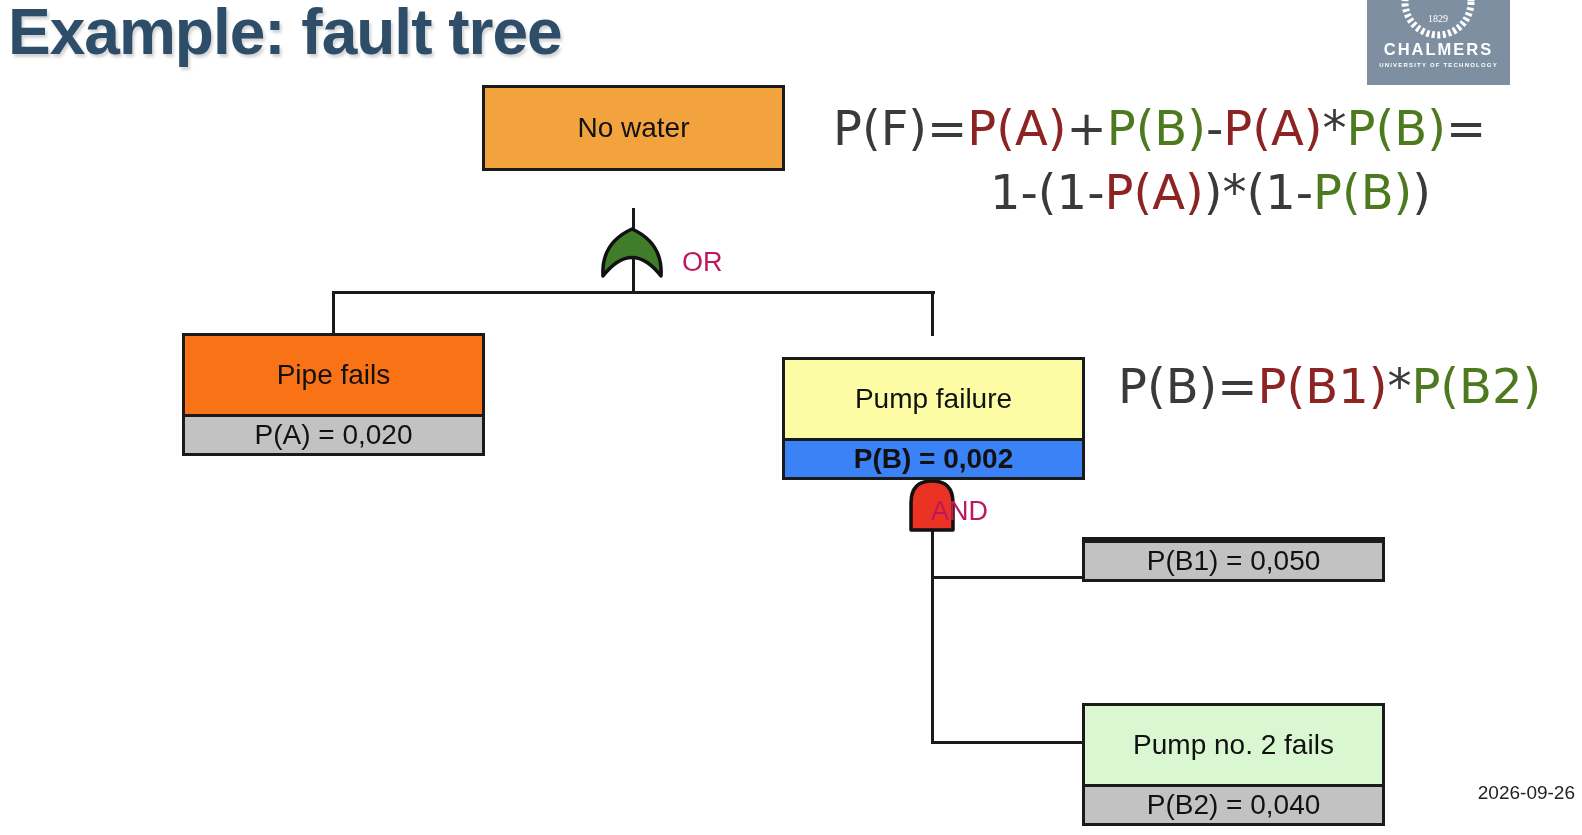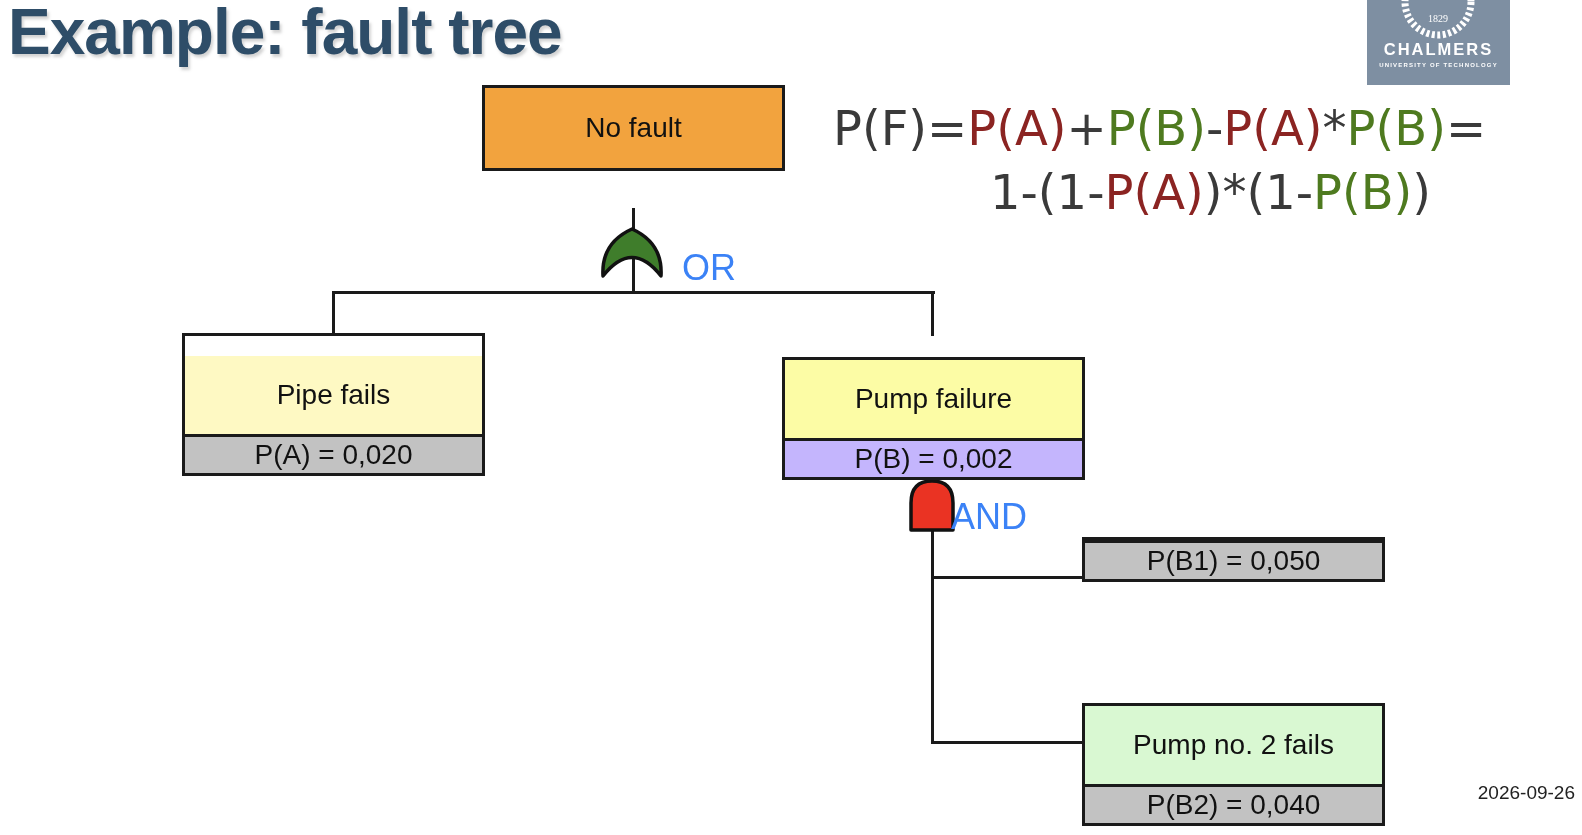--- a/index.html
+++ b/index.html
@@ -45,21 +45,21 @@
   .node-value {
     height:39px; border-top:3px solid #1a1a1a;
     display:flex; align-items:center; justify-content:center;
     font-size:28px; color:#111;
   }
   
   .line { position:absolute; background:#1a1a1a; }
   
   .gate { position:absolute; }
   .gate-label {
-    position:absolute; font-size:36px; color:#3b82f6;
+    position:absolute; font-size:27px; color:#be185d;
     font-family:"Liberation Sans", sans-serif;
   }
   
   .formula {
     position:absolute; font-family:"DejaVu Sans", sans-serif;
     font-size:48px; white-space:nowrap;
   }
   .formula1 { left:833px; top:96px; line-height:64px; }
   .formula1 .line2 { padding-left:157px; }
   .formula2 { left:1118px; top:358px; }
@@ -94,46 +94,47 @@
   <div class="line" style="left:931px; top:741px; width:151px; height:3px;"></div>
 
   <svg class="gate" style="left:598px; top:225px;" width="68" height="54" viewBox="0 0 68 54">
     <path d="M5,51 Q3,18 34,4 Q65,18 63,51 Q34,14 5,51 Z" stroke="#111111" stroke-width="3.5" stroke-linejoin="round" style="fill: rgb(63, 125, 43);"></path>
   </svg>
   <div class="gate-label" style="left:682px; top:247px;">OR</div>
 
   <svg class="gate" style="left:906px; top:476px;" width="52" height="57" viewBox="0 0 52 57">
     <path d="M5,54 L5,27 Q5,5 26,5 Q47,5 47,27 L47,54 Z" stroke="#111111" stroke-width="3.5" stroke-linejoin="round" style="fill: rgb(234, 51, 35);"></path>
   </svg>
-  <div class="gate-label" style="left:951px; top:496px;">AND</div>
+  <div class="gate-label" style="left:931px; top:496px;">AND</div>
 
   <div class="node" style="left:482px; top:85px;">
-    <div class="node-label tall" style="background-color: rgb(242, 163, 62);">No fault</div>
+    <div class="node-label tall" style="background-color: rgb(242, 163, 62);">No water</div>
   </div>
 
   <div class="node" style="left:182px; top:333px;">
-    <div class="node-label" style="background-color: #fef9c3; margin-top: 20px;">Pipe fails</div>
+    <div class="node-label" style="background-color: #f97316;">Pipe fails</div>
     <div class="node-value" style="background-color: rgb(194, 194, 194);">P(A) = 0,020</div>
   </div>
 
   <div class="node" style="left:782px; top:333px;margin-top:24px;">
     <div class="node-label" style="background-color: rgb(252, 252, 165);">Pump failure</div>
-    <div class="node-value" style="background-color: #c4b5fd;">P(B) = 0,002</div>
+    <div class="node-value" style="background-color: #3b82f6; font-weight: bold;">P(B) = 0,002</div>
   </div>
 
   <div class="node" style="left:1082px; top:537px;">
     <div class="node-value" style="background-color: rgb(194, 194, 194);">P(B1) = 0,050</div>
   </div>
 
   <div class="node" style="left:1082px; top:703px;">
     <div class="node-label" style="background-color: rgb(217, 248, 210);">Pump no. 2 fails</div>
     <div class="node-value" style="background-color: rgb(194, 194, 194);">P(B2) = 0,040</div>
   </div>
 
   <div class="formula formula1">
     <div class="line1"><span style="color: rgb(58, 58, 58);">P(F)=</span><span style="color: rgb(139, 36, 34);">P(A)</span><span style="color: rgb(58, 58, 58);">+</span><span style="color: rgb(78, 122, 31);">P(B)</span><span style="color: rgb(58, 58, 58);">-</span><span style="color: rgb(139, 36, 34);">P(A)</span><span style="color: rgb(58, 58, 58);">*</span><span style="color: rgb(78, 122, 31);">P(B)</span><span style="color: rgb(58, 58, 58);">=</span></div>
     <div class="line2"><span style="color: rgb(58, 58, 58);">1-(1-</span><span style="color: rgb(139, 36, 34);">P(A)</span><span style="color: rgb(58, 58, 58);">)</span><span style="color: rgb(58, 58, 58);">*(1-</span><span style="color: rgb(78, 122, 31);">P(B)</span><span style="color: rgb(58, 58, 58);">)</span></div>
   </div>
 
+  <div class="formula formula2"><span style="color: rgb(58, 58, 58);">P(B)=</span><span style="color: rgb(139, 36, 34);">P(B1)</span><span style="color: rgb(58, 58, 58);">*</span><span style="color: rgb(78, 122, 31);">P(B2)</span></div>
 
   <div class="date">2026-09-26</div>
 
 </div>
 
 </body></html>

